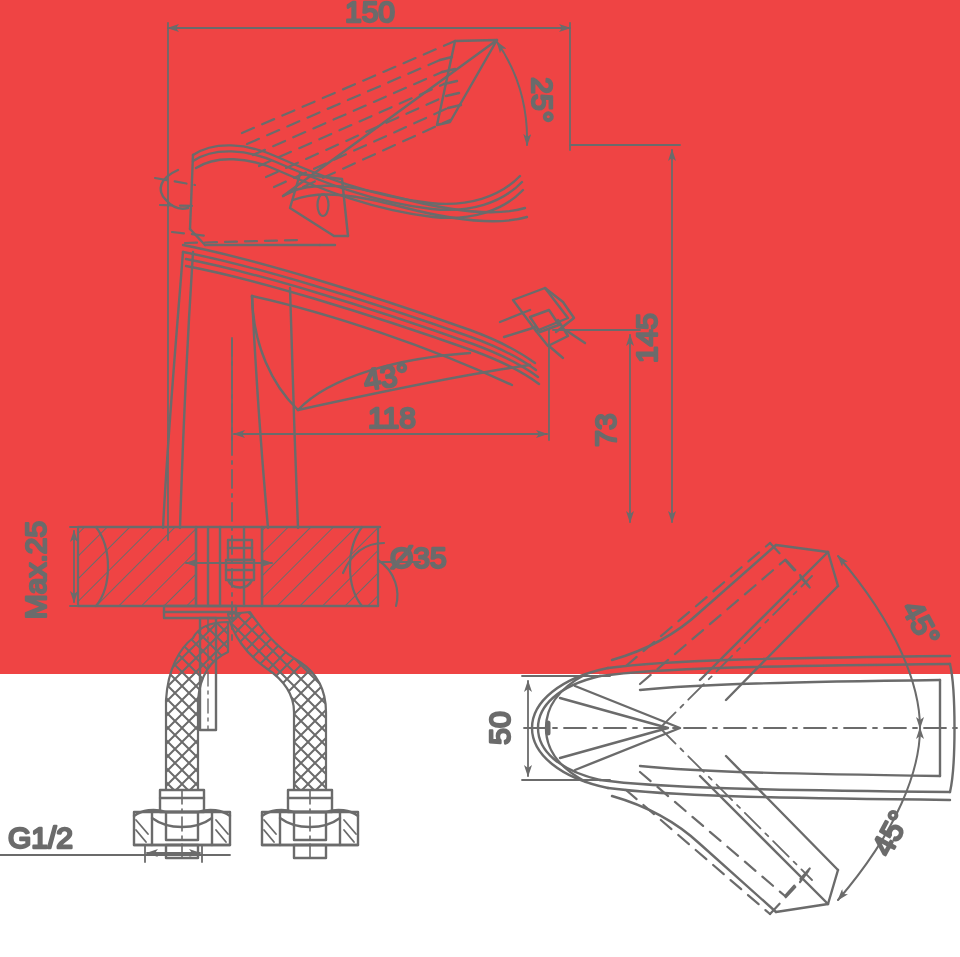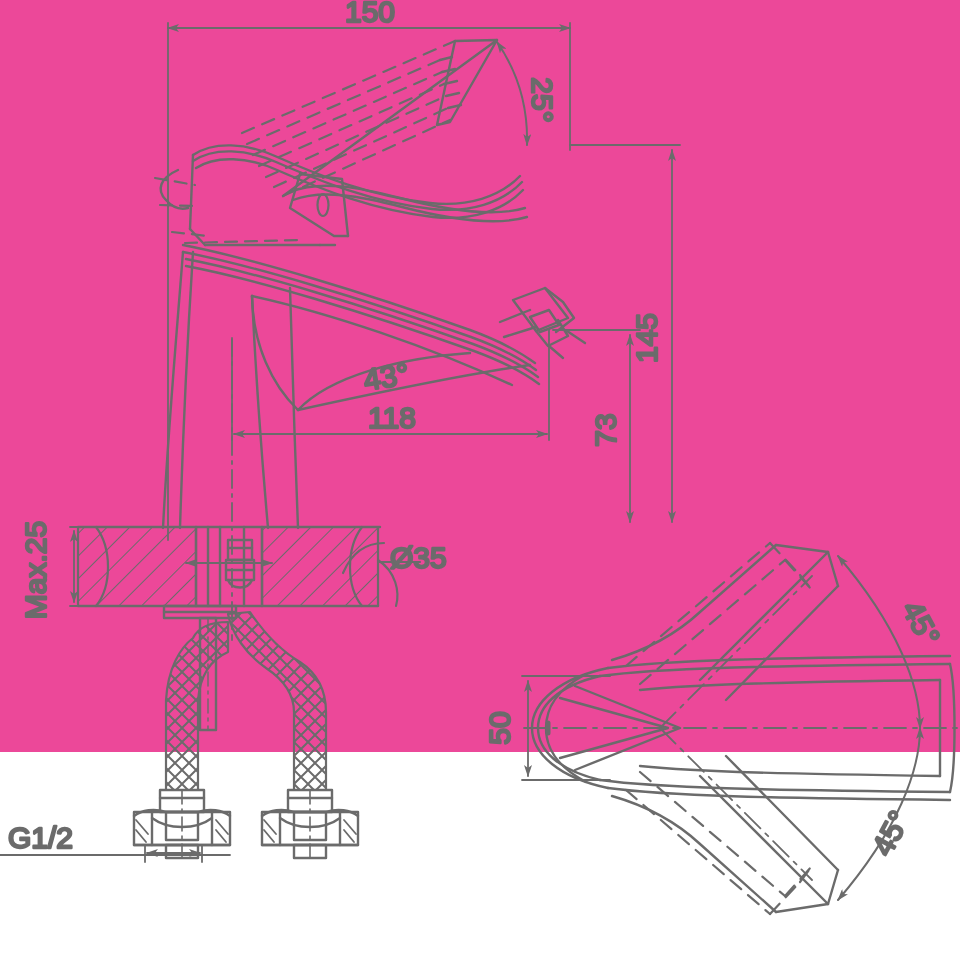--- a/index.html
+++ b/index.html
@@ -1,17 +1,17 @@
 <!DOCTYPE html>
 <html><head>
 <meta charset="utf-8">
 <style>
   html,body{margin:0;padding:0;background:#ffffff;}
   body{width:960px;height:957px;overflow:hidden;font-family:"Liberation Sans",sans-serif;}
-  #stage{position:relative;width:960px;height:752px;background:#ec4899;}
+  #stage{position:relative;width:960px;height:674px;background:#ef4444;}
   svg{display:block;}
   .dimtext{font-family:"Liberation Sans",sans-serif;font-size:30px;fill:#6b6b6b;}
 </style>
 </head>
 <body>
 
 <div id="stage">
 <svg width="960" height="957" viewBox="0 0 960 957" xmlns="http://www.w3.org/2000/svg">
 
   <defs>

